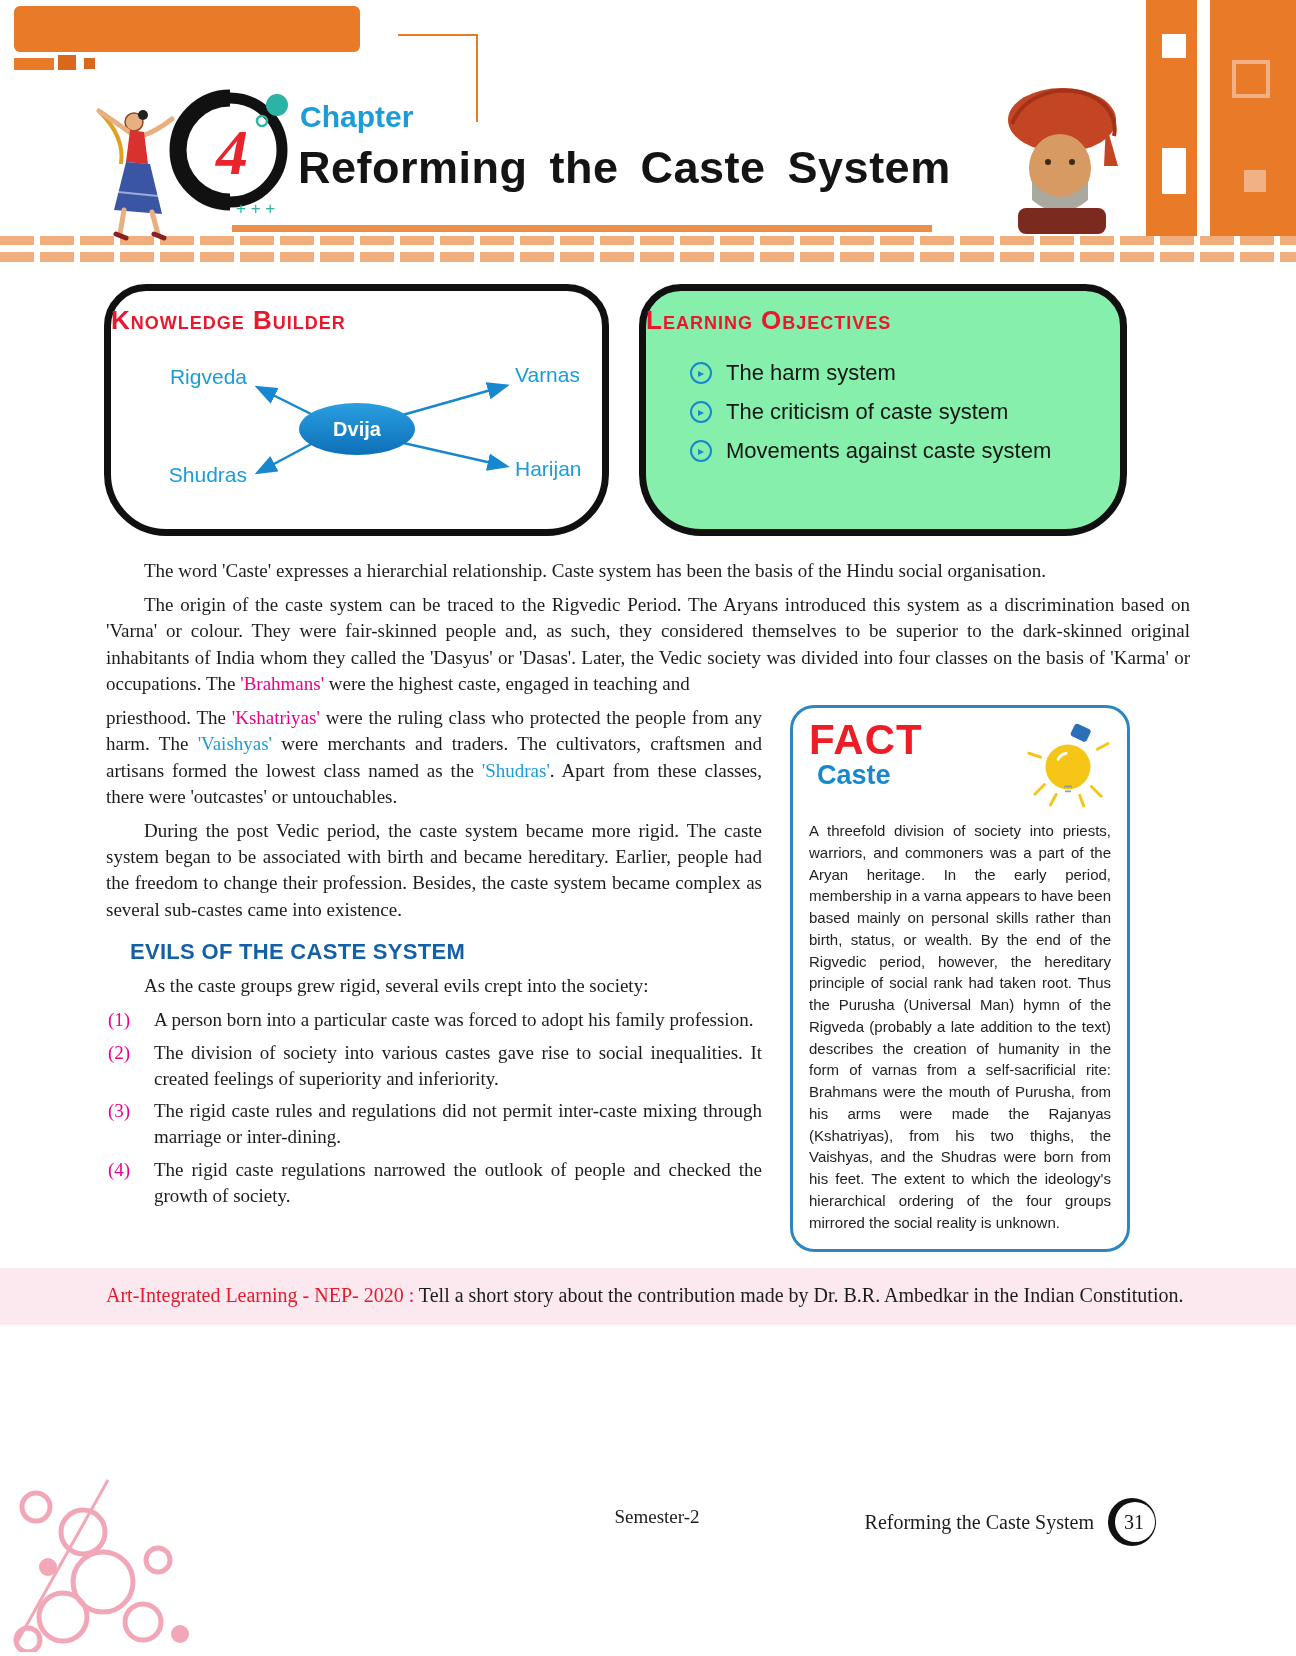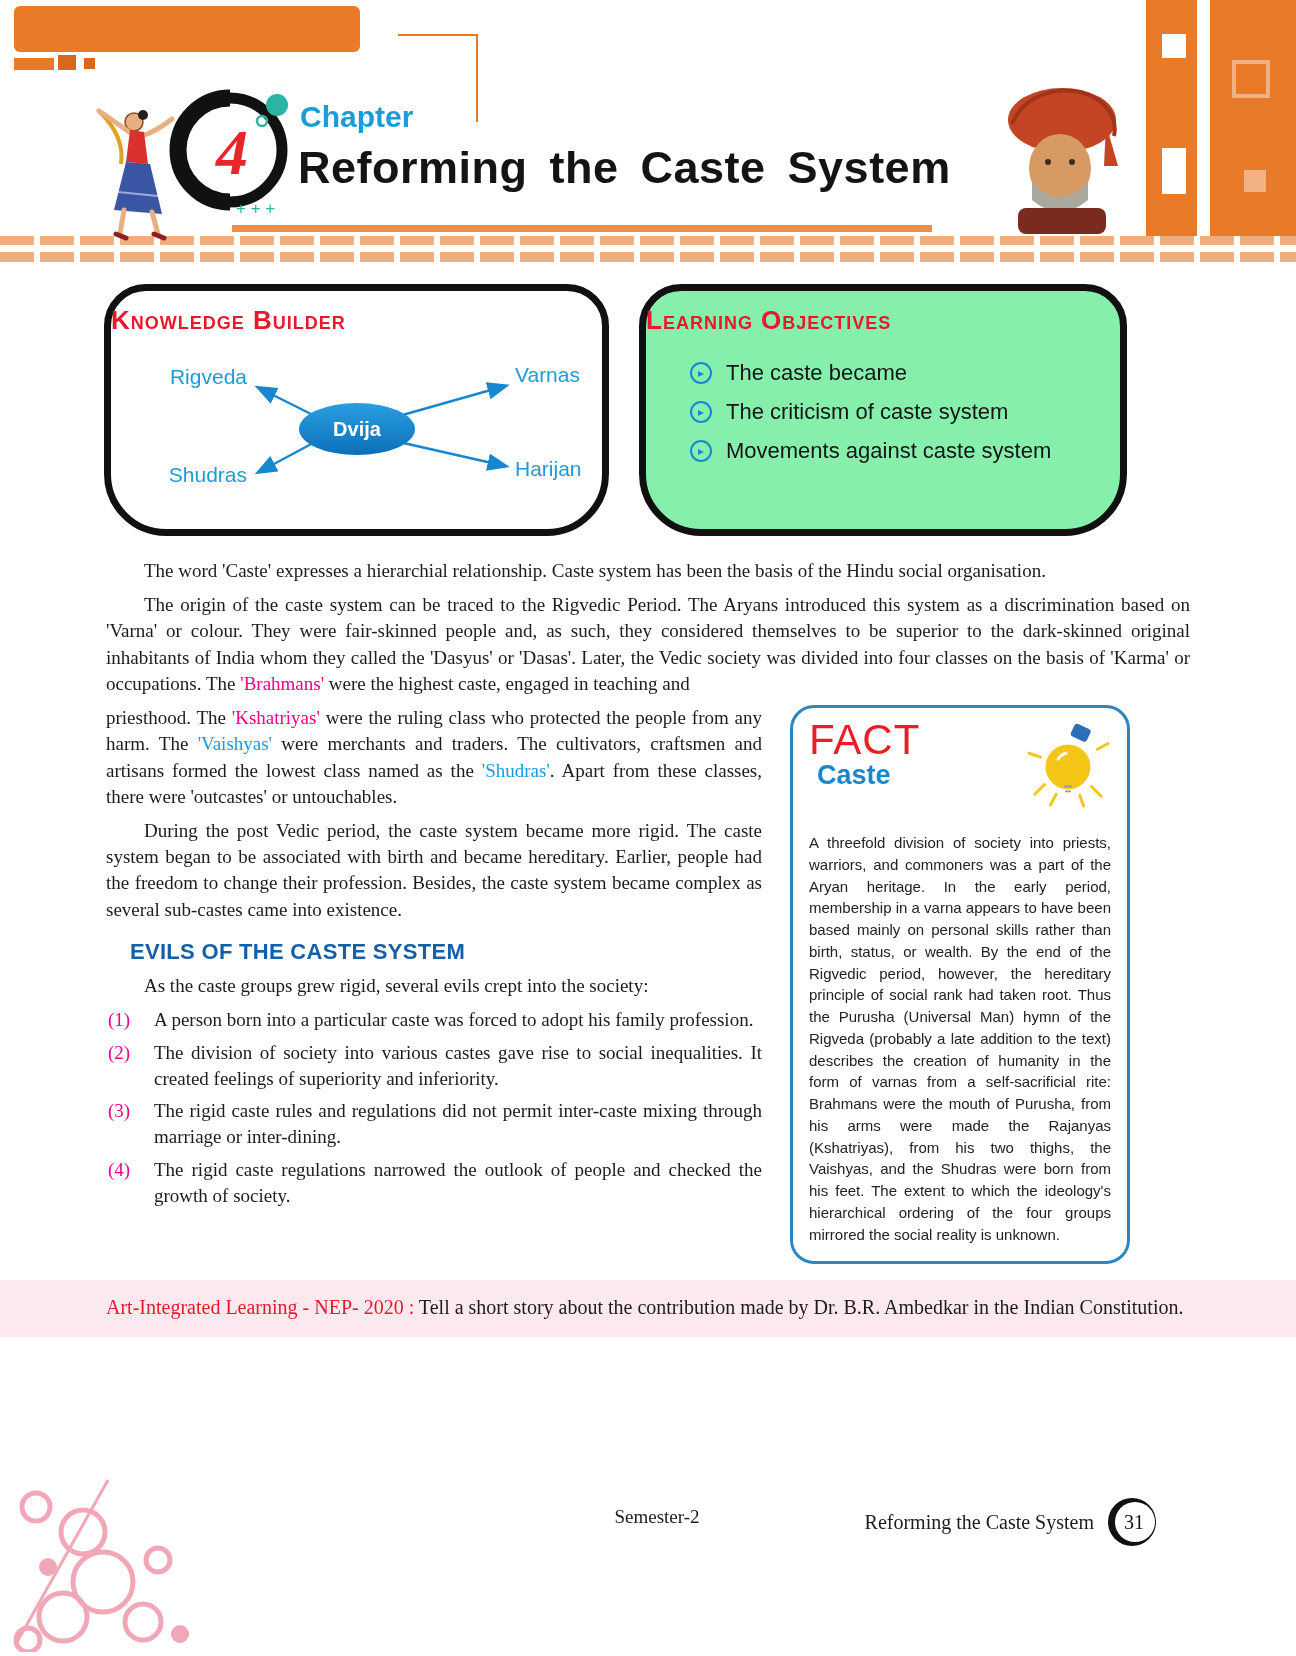--- a/index.html
+++ b/index.html
@@ -61,24 +61,24 @@
                    font-size:22px; color:#1460a8; letter-spacing:.3px; }
   .evils-intro { text-indent:38px; margin:0 0 8px; }
   .evils-list { margin:0; padding:0; list-style:none; }
   .evils-list li { display:flex; margin-bottom:6px; }
   .evil-num { flex:none; width:46px; padding-left:2px; color:#ec008c; }
   .evil-text { flex:1; text-align:justify; }
 
   
   .fact-box { border:3.5px solid #2e86c1; border-radius:24px; padding:12px 16px 16px; box-sizing:border-box; }
   .fact-head { display:flex; justify-content:space-between; align-items:flex-start; }
-  .fact-word { font-family:"Liberation Sans", sans-serif; font-weight:400; font-size:42px; color:#ee1c25;
+  .fact-word { font-family:"Liberation Sans", sans-serif; font-weight:700; font-size:42px; color:#ee1c25;
                letter-spacing:1px; line-height:.95; }
   .file-word { font-family:"Liberation Sans", sans-serif; font-weight:800; font-size:27px; color:#1787cf; margin-left:8px; }
-  .fact-text { margin-top:24px; font-family:"Liberation Sans", sans-serif; font-size:15px; line-height:1.45;
+  .fact-text { margin-top:12px; font-family:"Liberation Sans", sans-serif; font-size:15px; line-height:1.45;
                text-align:justify; color:#222; }
 
   
   .ail { margin-top:16px; background:#fce9ef; padding:12px 106px 14px; font-size:20px; line-height:1.55; }
   .ail-label { color:#e8192c; }
 
   
   .footer { position:absolute; left:0; right:0; bottom:112px; height:52px; }
   .footer-center { position:absolute; left:18px; right:0; text-align:center; top:14px; font-size:19px; }
   .footer-right { position:absolute; right:138px; top:4px; display:flex; align-items:center; gap:12px; }
@@ -170,21 +170,21 @@
         <text x="130" y="146" text-anchor="end" fill="#1b9cd9" font-size="21" font-family="Liberation Sans, sans-serif">Shudras</text>
         <text x="398" y="140" fill="#1b9cd9" font-size="21" font-family="Liberation Sans, sans-serif">Harijan</text>
       </svg>
     </div>
 
     <div class="lo-box">
       <div class="box-title">Learning Objectives</div>
       <ul class="lo-list">
         <li>
           <span class="obj-bullet"></span>
-          <span>The caste became</span>
+          <span>The harm system</span>
         </li>
         <li>
           <span class="obj-bullet"></span>
           <span>The criticism of caste system</span>
         </li>
         <li>
           <span class="obj-bullet"></span>
           <span>Movements against caste system</span>
         </li>
       </ul>

